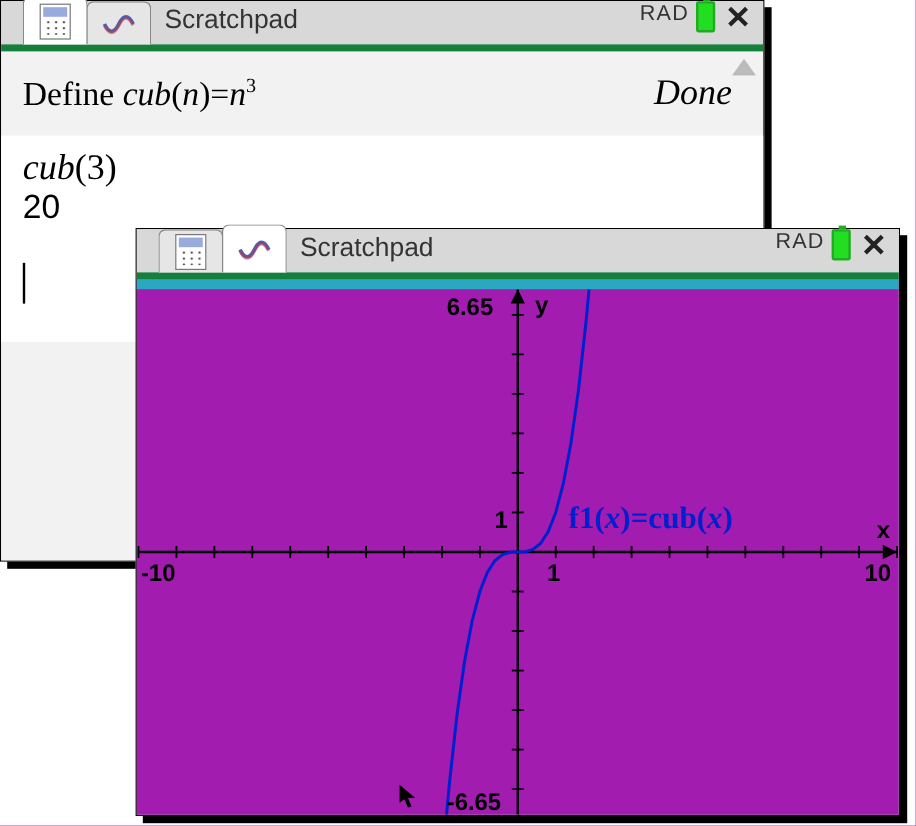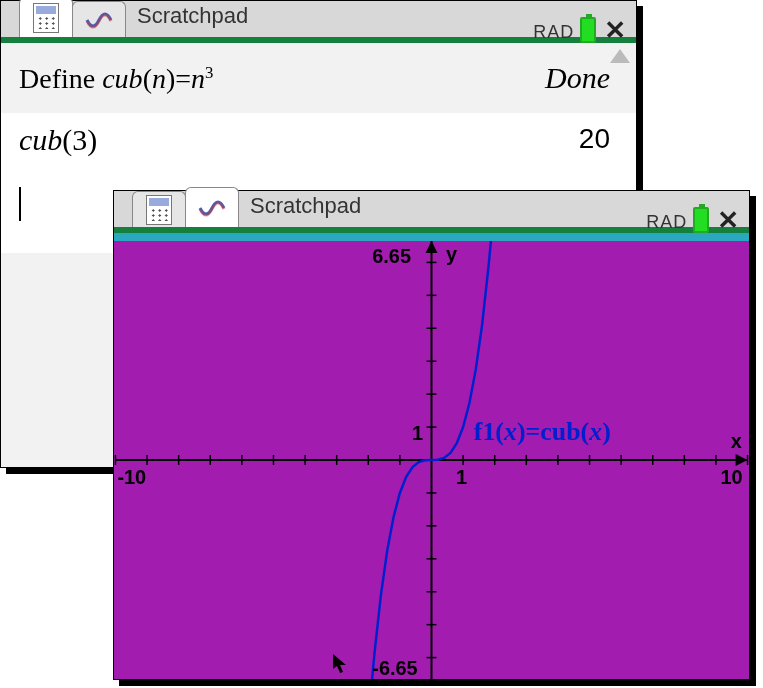--- a/index.html
+++ b/index.html
@@ -45,21 +45,21 @@
   .tab.active { background:#fff; height:40px; z-index:2;}
   .tab-title {
     font-size: 22px;
     color:#333;
     margin-left: 12px;
     align-self:center;
     padding-bottom:6px;
   }
   .right-status {
     position:absolute; right:8px; top:0; height:42px;
-    display:flex; align-items:flex-end; gap:6px;
+    display:flex; align-items:flex-start; gap:6px;
   }
   .rad { font-size:18px; letter-spacing:1px; color:#333; }
   .battery {
     width:16px; height:26px; border:2px solid #2a2; border-radius:2px;
     background:#2d2; position:relative;
   }
   .battery::before{
     content:""; position:absolute; top:-5px; left:4px; width:6px; height:3px;
     background:#2a2;
   }
@@ -95,21 +95,21 @@
   }
   .scroll-hint{
     position:absolute; top:6px; right:6px;
     width:0;height:0;border-left:10px solid transparent;border-right:10px solid transparent;
     border-bottom:14px solid #bbb;
   }
   .row { display:flex; justify-content:space-between; align-items:baseline; margin-bottom:18px;}
   .math { font-family: "Times New Roman", serif; font-style: italic; }
   .upr { font-style: normal; }
   sup { font-size:0.6em; vertical-align: super;}
-  .row2-bg { background:#fff; margin:0 -26px 0 -18px; padding: 10px 26px 16px 18px; display:flex; justify-content:space-between;}
+  .row2-bg { background:#fff; margin:0 -26px 0 -18px; padding: 10px 26px 16px 18px; display:flex; justify-content:space-between;flex-direction:column;}
   .cursor-area{
     background:#fff; margin:0 -26px 0 -18px; padding:14px 18px; height:80px;
   }
   .text-cursor{
     display:inline-block; width:2px; height:34px; background:#000;
   }
   .done { font-family:"Times New Roman", serif; font-style:italic; font-size:30px;}
 
   
   .content2 {

